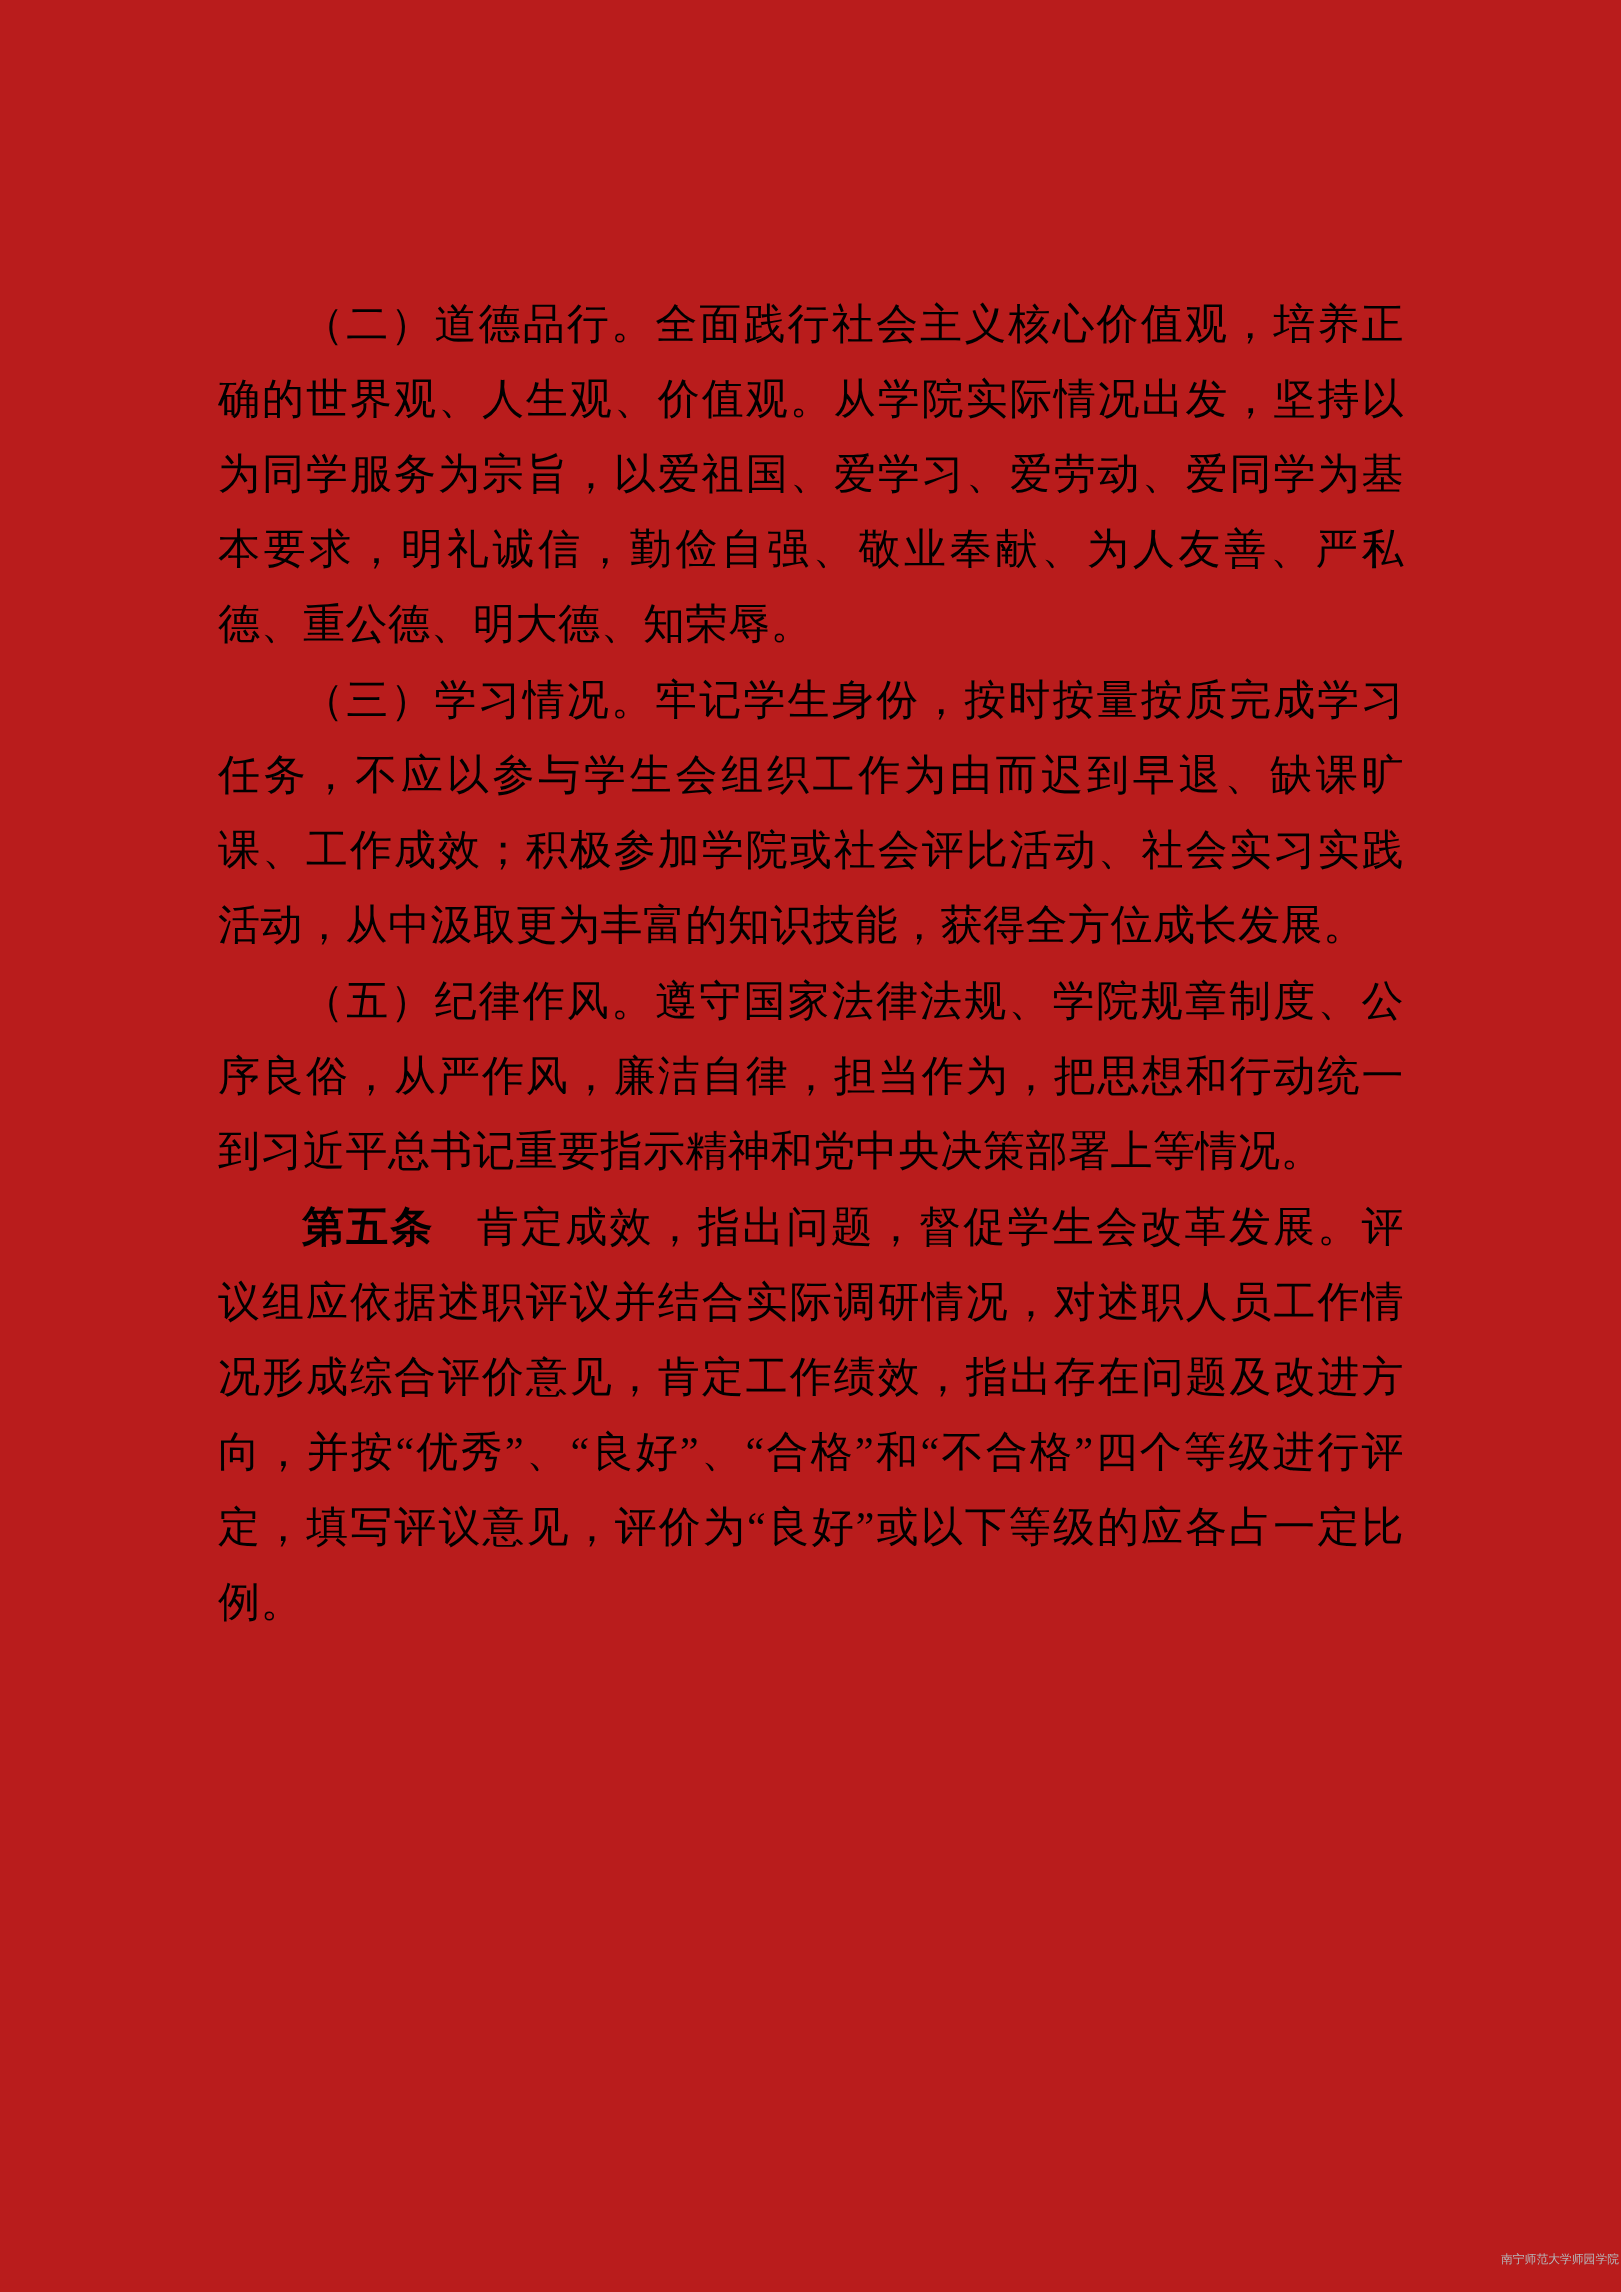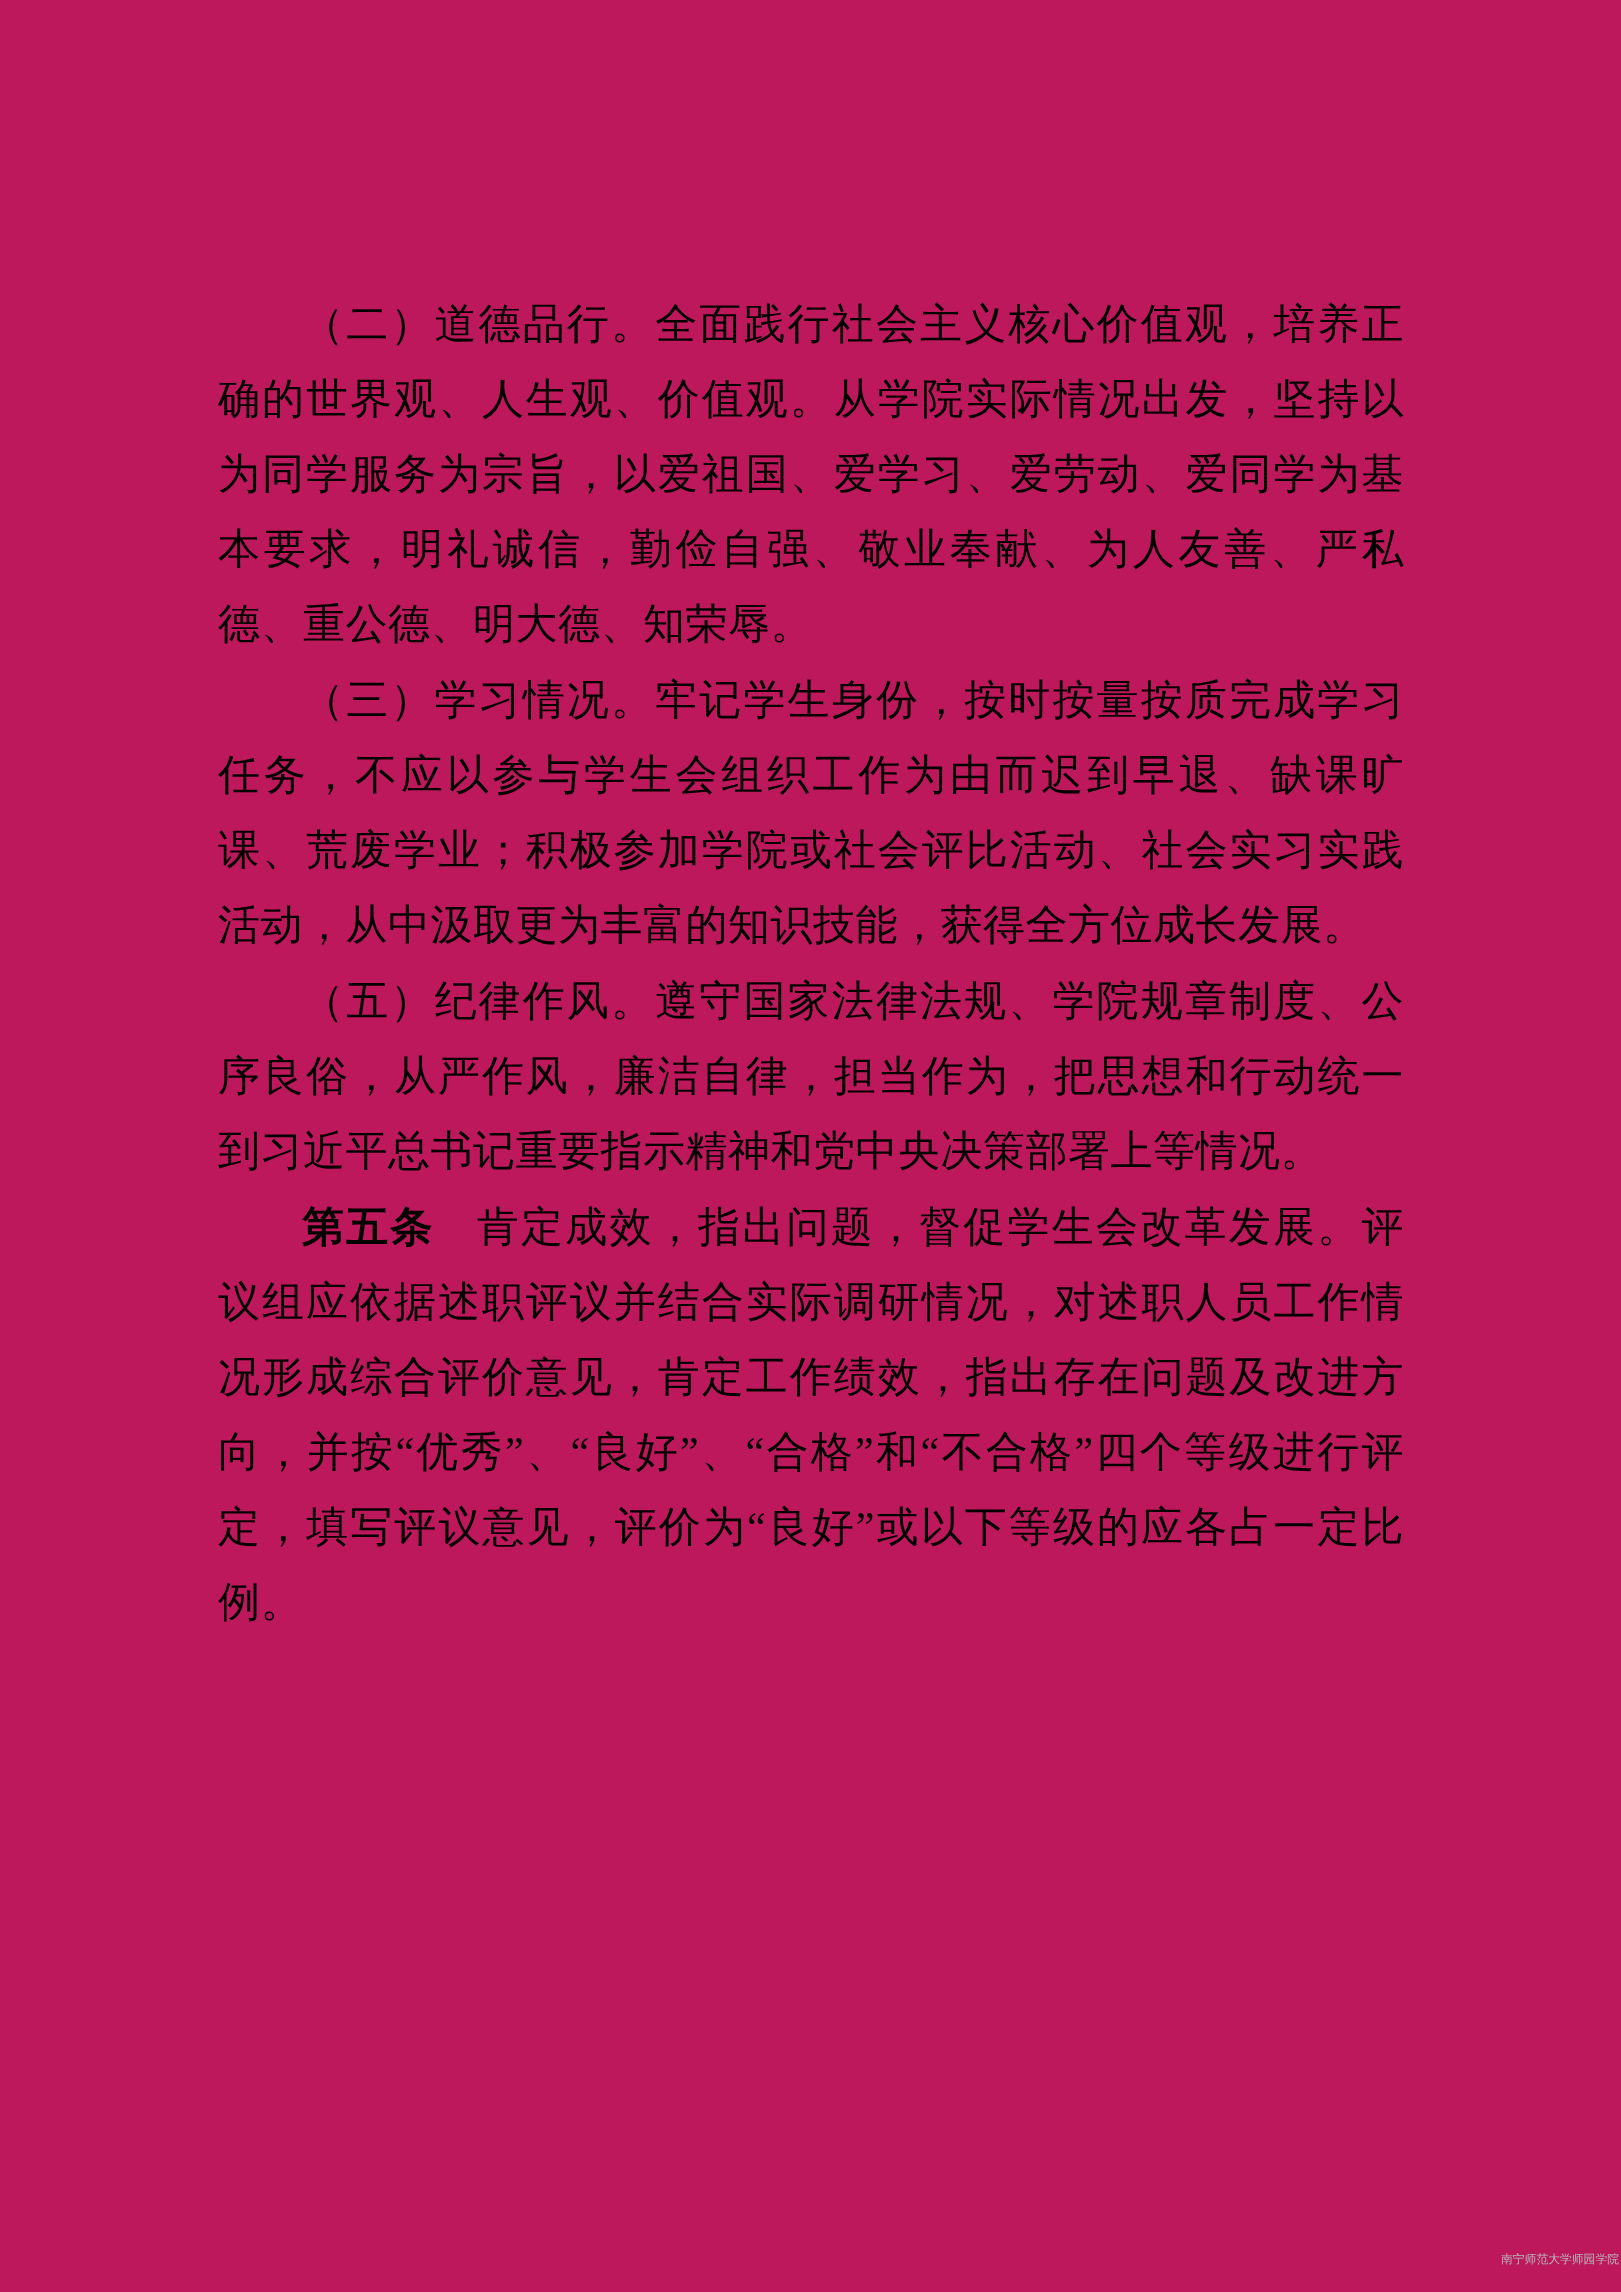--- a/index.html
+++ b/index.html
@@ -10,21 +10,21 @@
       width: 1621px;
       height: 2293px;
       background: #ffffff;
       position: relative;
       overflow: hidden;
       font-family: "Liberation Serif", "DejaVu Serif", serif;
     }
     .page {
       position: absolute;
       inset: 0;
-      background: #be185d;
+      background: #b91c1c;
     }
     .text-block {
       position: absolute;
       left: 218px;
       top: 286px;
       width: 1186px;
     }
     .doc-para {
       margin: 0;
       padding: 0;
@@ -59,21 +59,21 @@
   </style>
 </head>
 <body>
 
 <div class="page">
 
   <div class="text-block">
 
     <p class="doc-para"><span class="para-head"></span><span class="para-body">（二）道德品行。全面践行社会主义核心价值观，培养正确的世界观、人生观、价值观。从学院实际情况出发，坚持以为同学服务为宗旨，以爱祖国、爱学习、爱劳动、爱同学为基本要求，明礼诚信，勤俭自强、敬业奉献、为人友善、严私德、重公德、明大德、知荣辱。</span></p>
 
-    <p class="doc-para"><span class="para-head"></span><span class="para-body">（三）学习情况。牢记学生身份，按时按量按质完成学习任务，不应以参与学生会组织工作为由而迟到早退、缺课旷课、荒废学业；积极参加学院或社会评比活动、社会实习实践活动，从中汲取更为丰富的知识技能，获得全方位成长发展。</span></p>
+    <p class="doc-para"><span class="para-head"></span><span class="para-body">（三）学习情况。牢记学生身份，按时按量按质完成学习任务，不应以参与学生会组织工作为由而迟到早退、缺课旷课、工作成效；积极参加学院或社会评比活动、社会实习实践活动，从中汲取更为丰富的知识技能，获得全方位成长发展。</span></p>
 
 
     <p class="doc-para"><span class="para-head"></span><span class="para-body">（五）纪律作风。遵守国家法律法规、学院规章制度、公序良俗，从严作风，廉洁自律，担当作为，把思想和行动统一到习近平总书记重要指示精神和党中央决策部署上等情况。</span></p>
 
     <p class="doc-para"><span class="para-head">第五条</span><span class="para-body">肯定成效，指出问题，督促学生会改革发展。评议组应依据述职评议并结合实际调研情况，对述职人员工作情况形成综合评价意见，肯定工作绩效，指出存在问题及改进方向，并按“优秀”、“良好”、“合格”和“不合格”四个等级进行评定，填写评议意见，评价为“良好”或以下等级的应各占一定比例。</span></p>
 
 
   </div>
 
   <div class="watermark">南宁师范大学师园学院</div>

